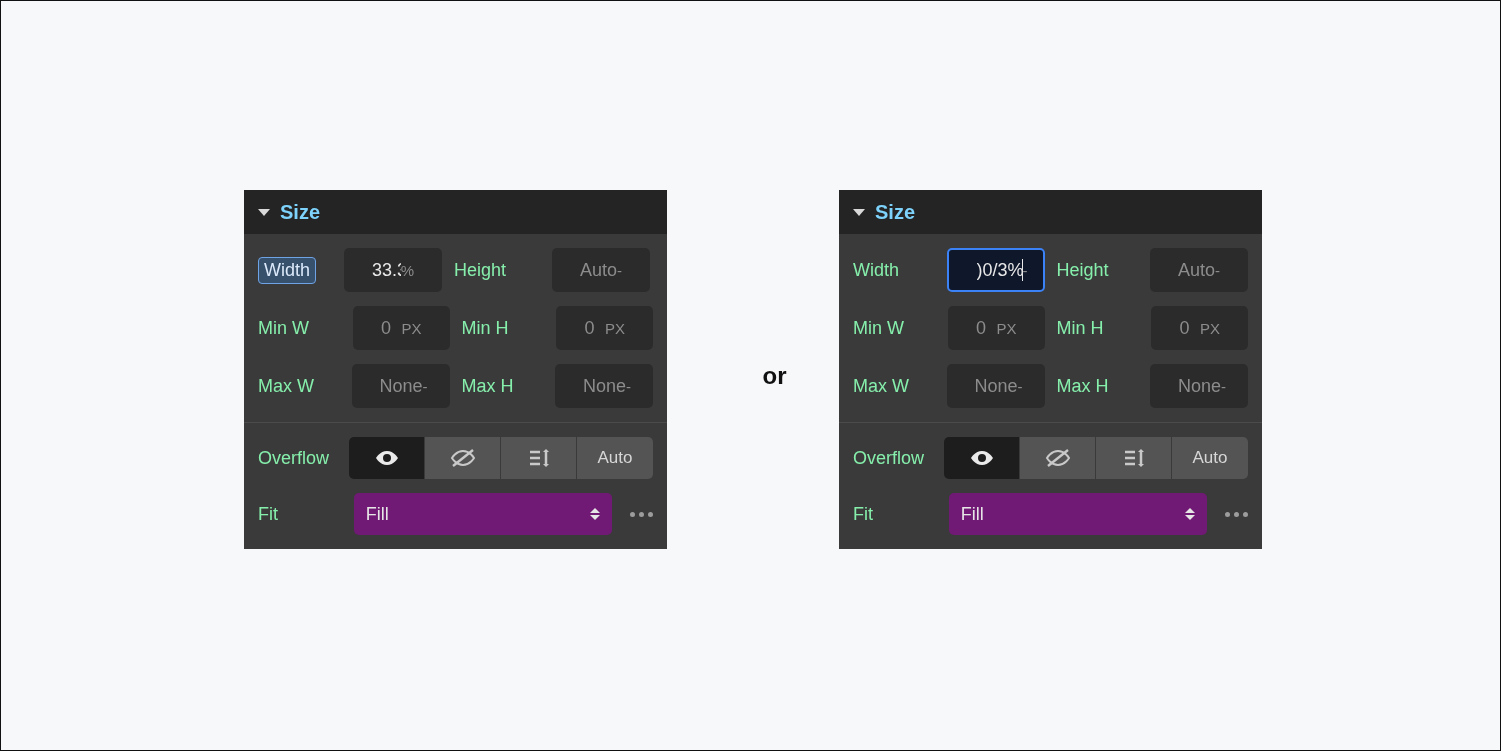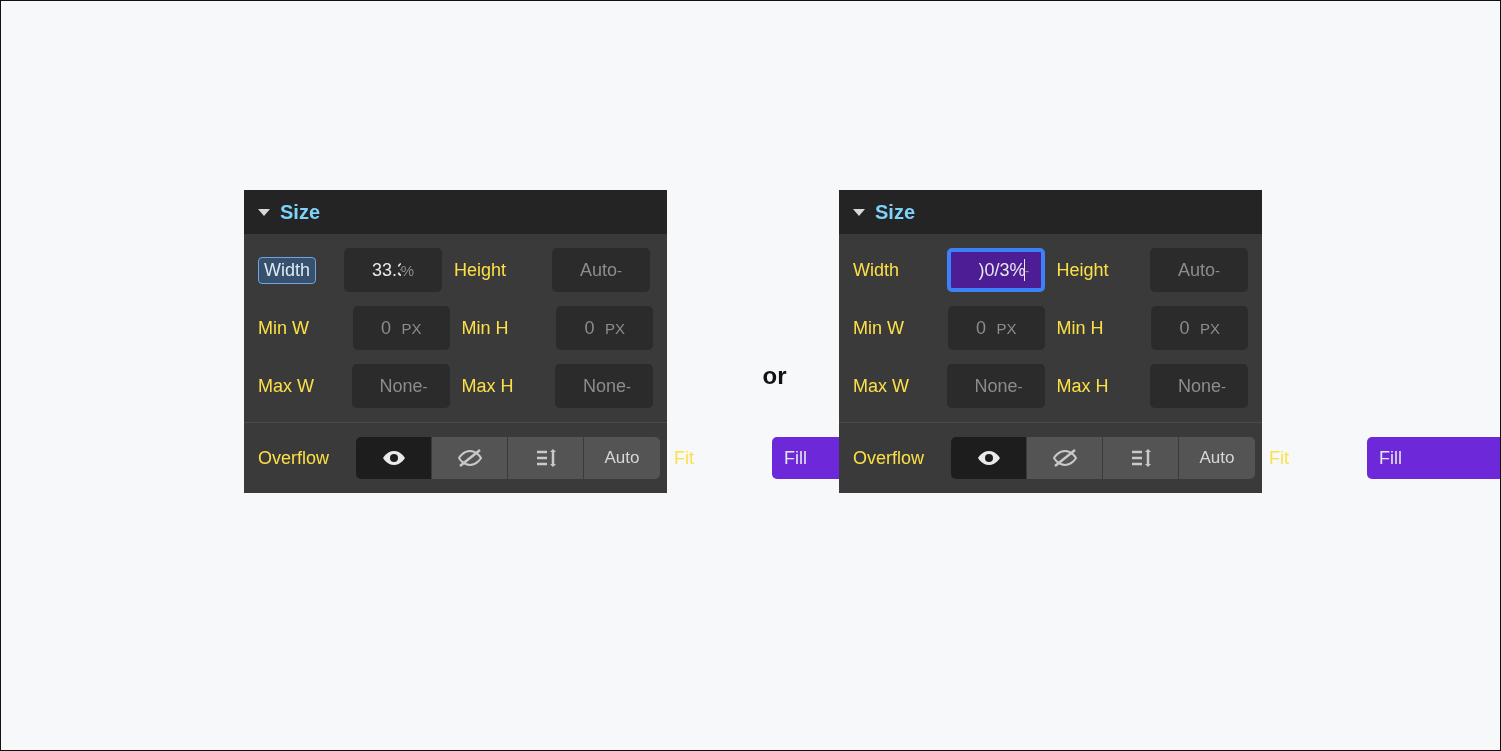--- a/index.html
+++ b/index.html
@@ -46,21 +46,21 @@
   .head .title{color:#7dd3fc;font-weight:600;font-size:20px;}
   .grid{
     padding:14px 14px 0 14px;
     display:flex;
     flex-direction:column;
     gap:14px;
   }
   .row{display:flex;align-items:center;gap:6px;}
   .lab{
     width:92px;
-    color:#fde047;
+    color:#86efac;
     font-size:18px;
     display:flex;
     align-items:center;
   }
   .lab.sel{
     background:#37506b;
     border:1px solid #6ea3e6;
     border-radius:4px;
     padding:2px 5px;
     color:#dce9fb;
@@ -72,22 +72,22 @@
     height:44px;
     background:#2b2b2b;
     border-radius:5px;
     display:flex;
     align-items:center;
     justify-content:space-between;
     padding:0 28px;
     color:#e8e8e8;
   }
   .field.focus{
-    background:#4c1d95;
-    border:4px solid #3b82f6;
+    background:#0f172a;
+    border:2px solid #3b82f6;
   }
   .field .val{color:#e8e8e8;font-size:18px;white-space:nowrap;overflow:hidden;}
   .field .ph{color:#8c8c8c;font-size:18px;}
   .field .unit{color:#8c8c8c;font-size:15px;}
   .caret-ins{
     width:1px;height:22px;background:#e8e8e8;margin-left:-2px;
   }
   .hr{height:1px;background:#4b4b4b;margin:14px 0 0 0;}
   .seg{display:flex;}
   .seg .btn{
@@ -95,34 +95,34 @@
     background:#545454;
     display:flex;align-items:center;justify-content:center;
     border-right:1px solid #3a3a3a;
     color:#e6e6e6;
   }
   .seg .btn:first-child{border-radius:5px 0 0 5px;}
   .seg .btn:last-child{border-radius:0 5px 5px 0;border-right:none;}
   .seg .btn.active{background:#1d1d1d;}
   .select{
     width:264px;height:42px;
-    background:#6d28d9;
+    background:#701a75;
     border-radius:5px;
     display:flex;align-items:center;justify-content:space-between;
     padding:0 12px;color:#e6e6e6;font-size:18px;
   }
   .upd{
     display:flex;flex-direction:column;gap:2px;
   }
   .upd div{width:0;height:0;border-left:5px solid transparent;border-right:5px solid transparent;}
   .upd .u{border-bottom:5px solid #e6e6e6;}
   .upd .d{border-top:5px solid #e6e6e6;}
   .dots{display:flex;gap:4px;margin-left:12px;}
   .dots span{width:5px;height:5px;border-radius:50%;background:#9c9c9c;}
-  .bottom{padding:14px;display:flex;flex-direction:row;gap:14px;}
+  .bottom{padding:14px;display:flex;flex-direction:column;gap:14px;}
   svg{display:block;}
 </style>
 </head>
 <body>
 
 <div class="or">or</div>
 
 <div class="panel left">
   <div class="head">
     <div class="tri"></div>

